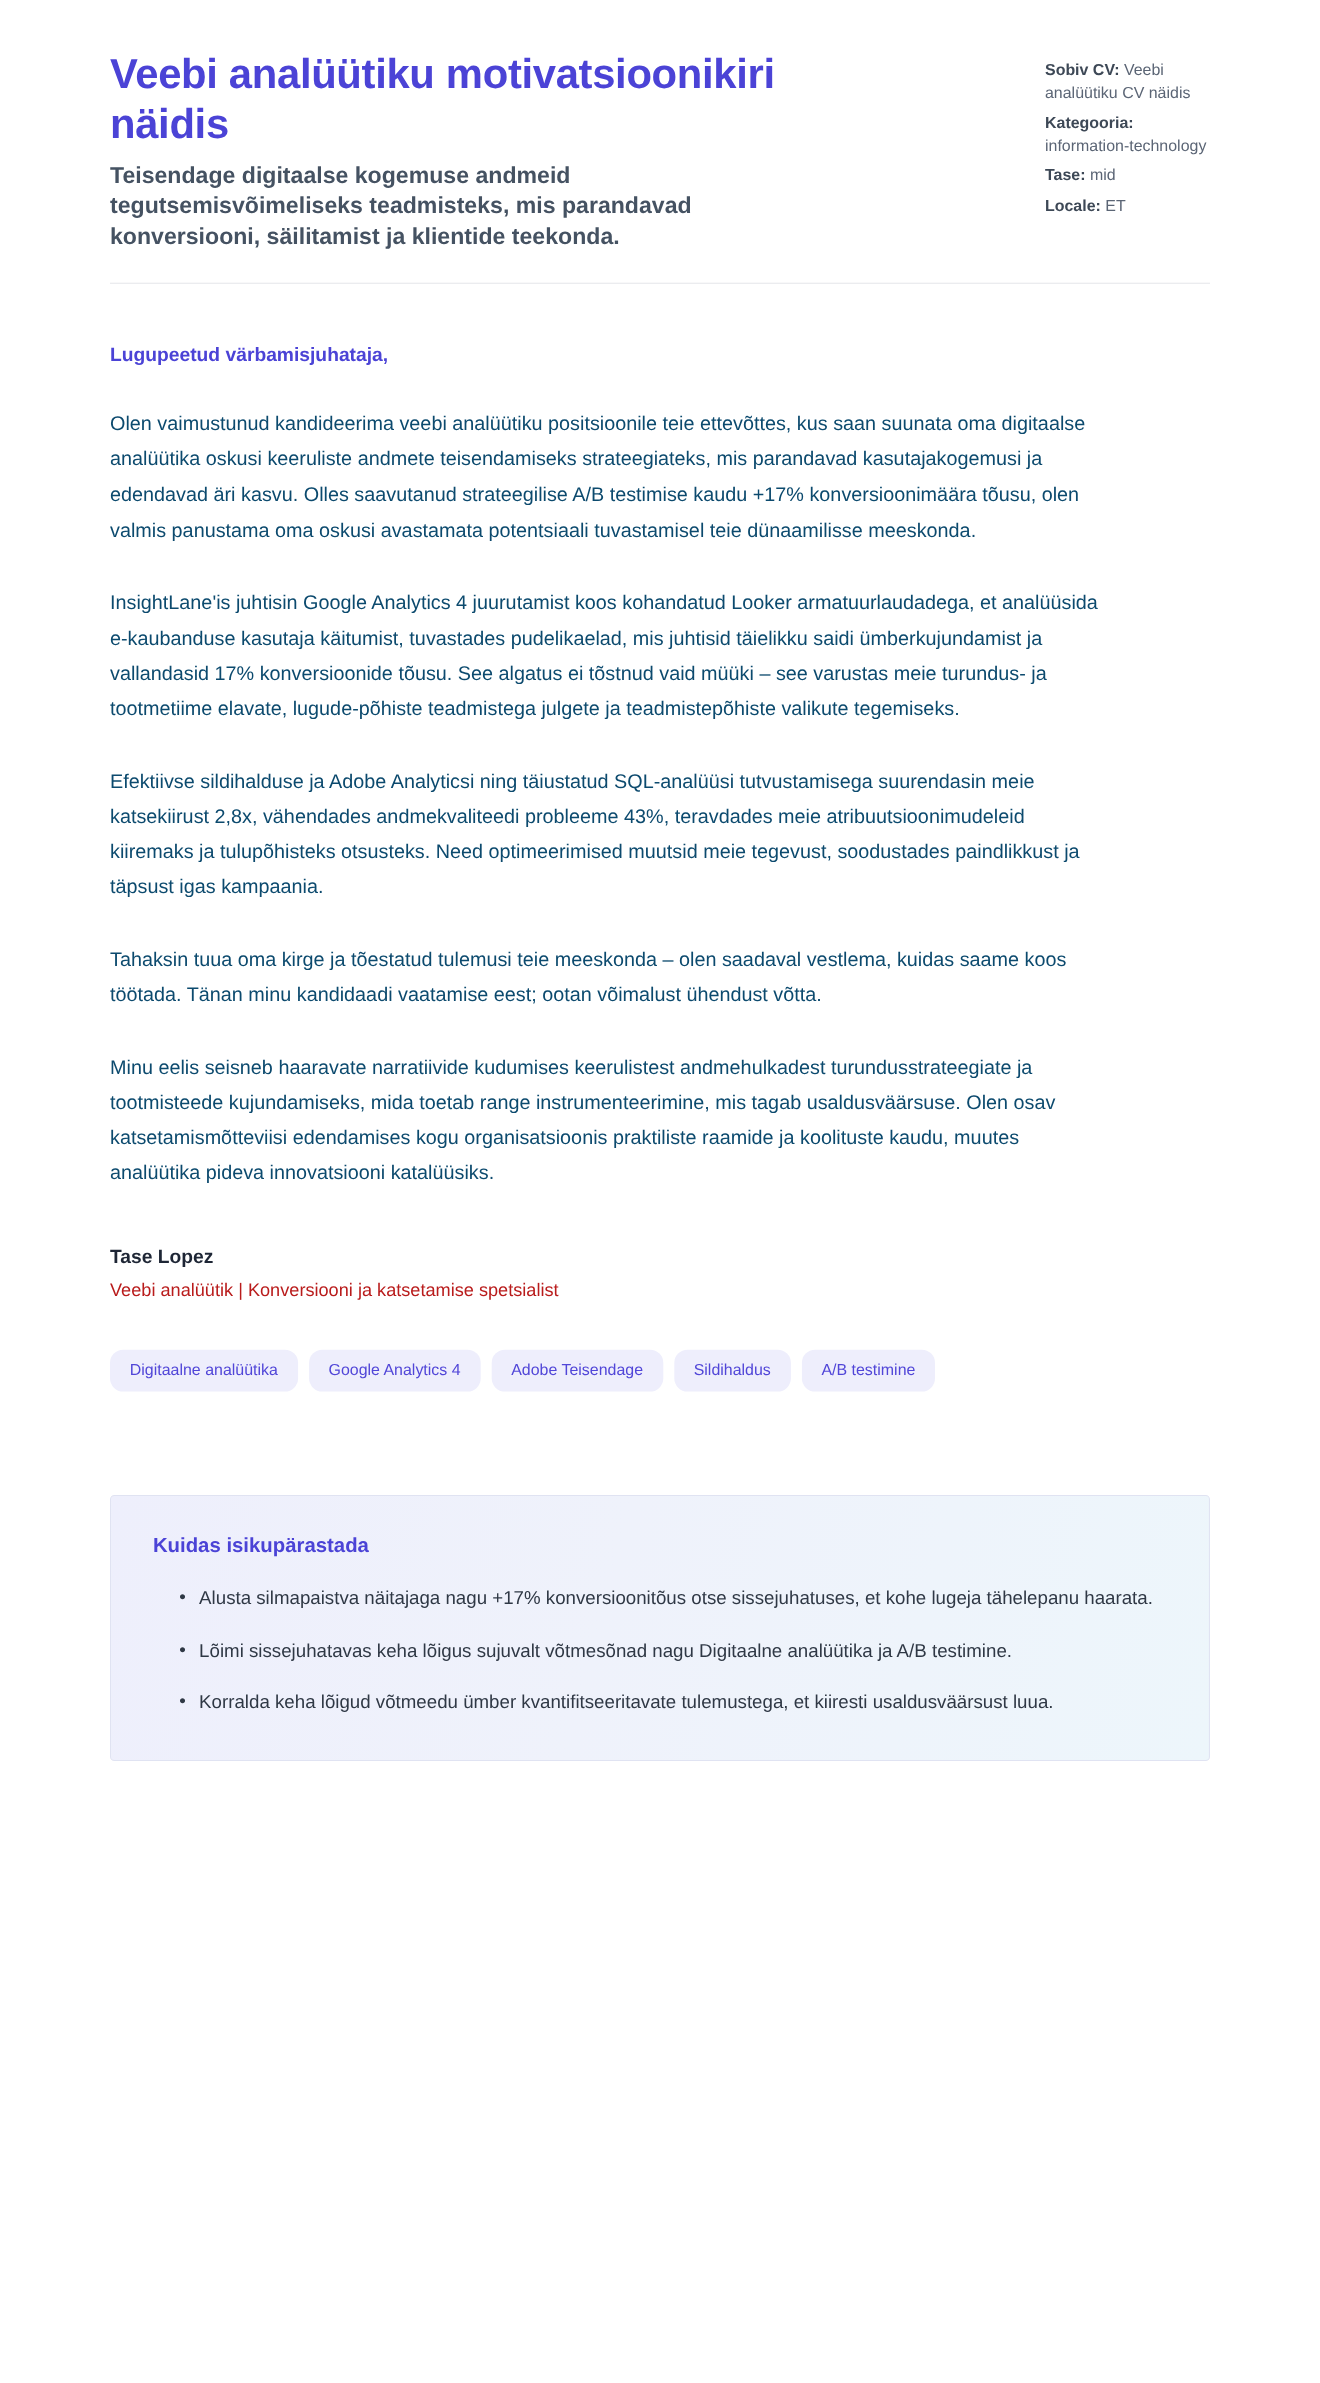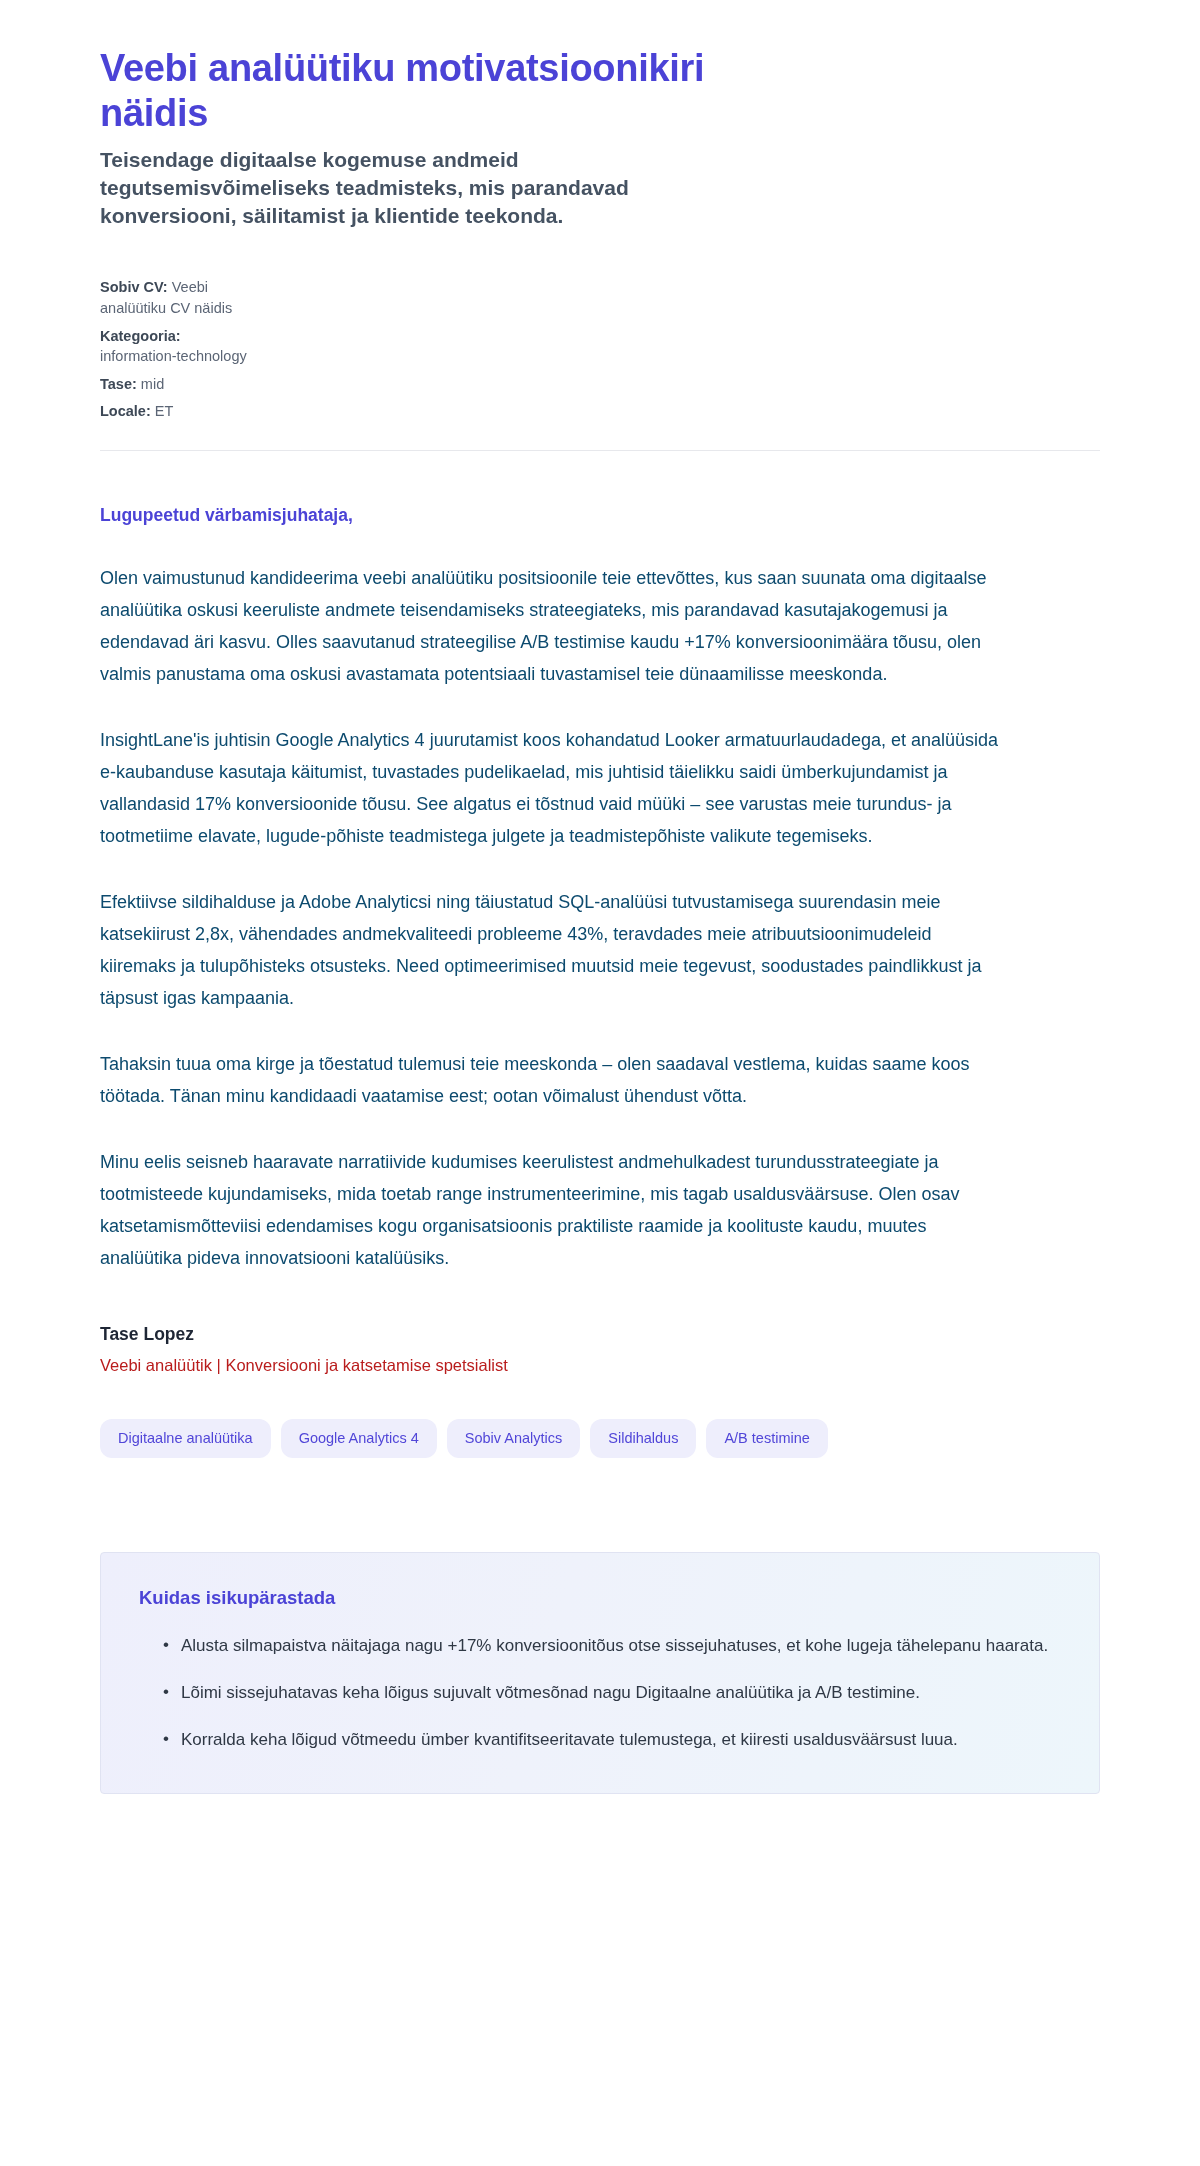--- a/index.html
+++ b/index.html
@@ -21,21 +21,20 @@
     padding: 46px 100px 0 100px;
   }
 
   
   .doc-header {
     display: flex;
     align-items: flex-start;
     justify-content: space-between;
     gap: 40px;
     padding-bottom: 28px;
-    flex-direction: column;
   }
   .header-left {
     flex: 1 1 auto;
     max-width: 700px;
   }
   .doc-title {
     margin: 0;
     font-size: 38px;
     line-height: 1.18;
     font-weight: 700;
@@ -204,21 +203,21 @@
   </main>
 
   <section class="signature-block">
     <p class="signature-name">Tase Lopez</p>
     <p class="signature-role">Veebi analüütik | Konversiooni ja katsetamise spetsialist</p>
   </section>
 
   <section class="tag-list">
       <span class="tag">Digitaalne analüütika</span>
       <span class="tag">Google Analytics 4</span>
-      <span class="tag">Sobiv Analytics</span>
+      <span class="tag">Adobe Teisendage</span>
       <span class="tag">Sildihaldus</span>
       <span class="tag">A/B testimine</span>
     </section>
 
   <section class="callout">
     <h2 class="callout-title">Kuidas isikupärastada</h2>
     <ul class="callout-list">
         <li class="callout-item">Alusta silmapaistva näitajaga nagu +17% konversioonitõus otse sissejuhatuses, et kohe lugeja tähelepanu haarata.</li>
         <li class="callout-item">Lõimi sissejuhatavas keha lõigus sujuvalt võtmesõnad nagu Digitaalne analüütika ja A/B testimine.</li>
         <li class="callout-item">Korralda keha lõigud võtmeedu ümber kvantifitseeritavate tulemustega, et kiiresti usaldusväärsust luua.</li>

